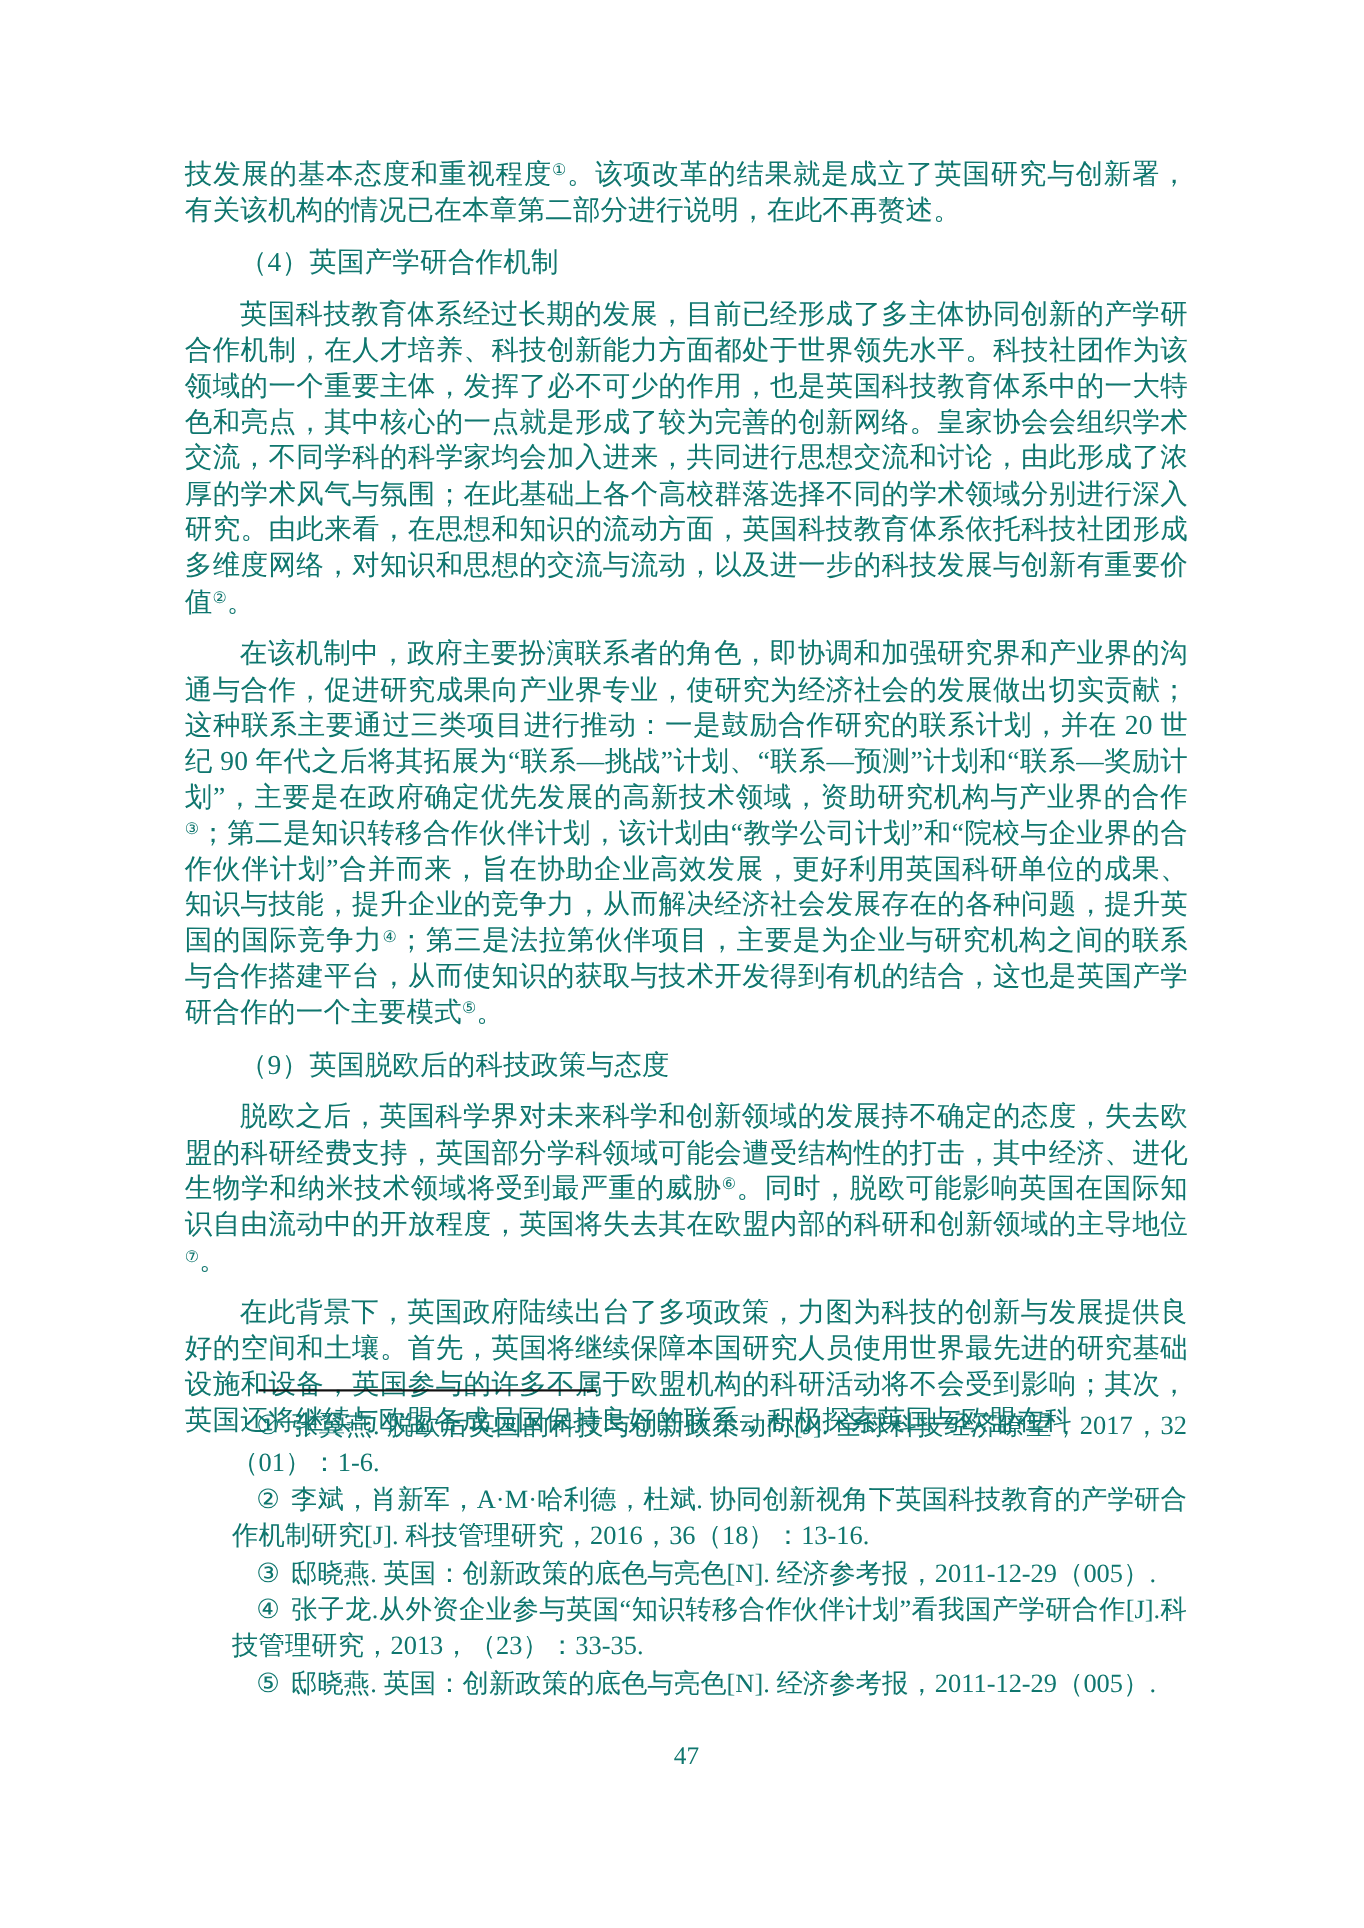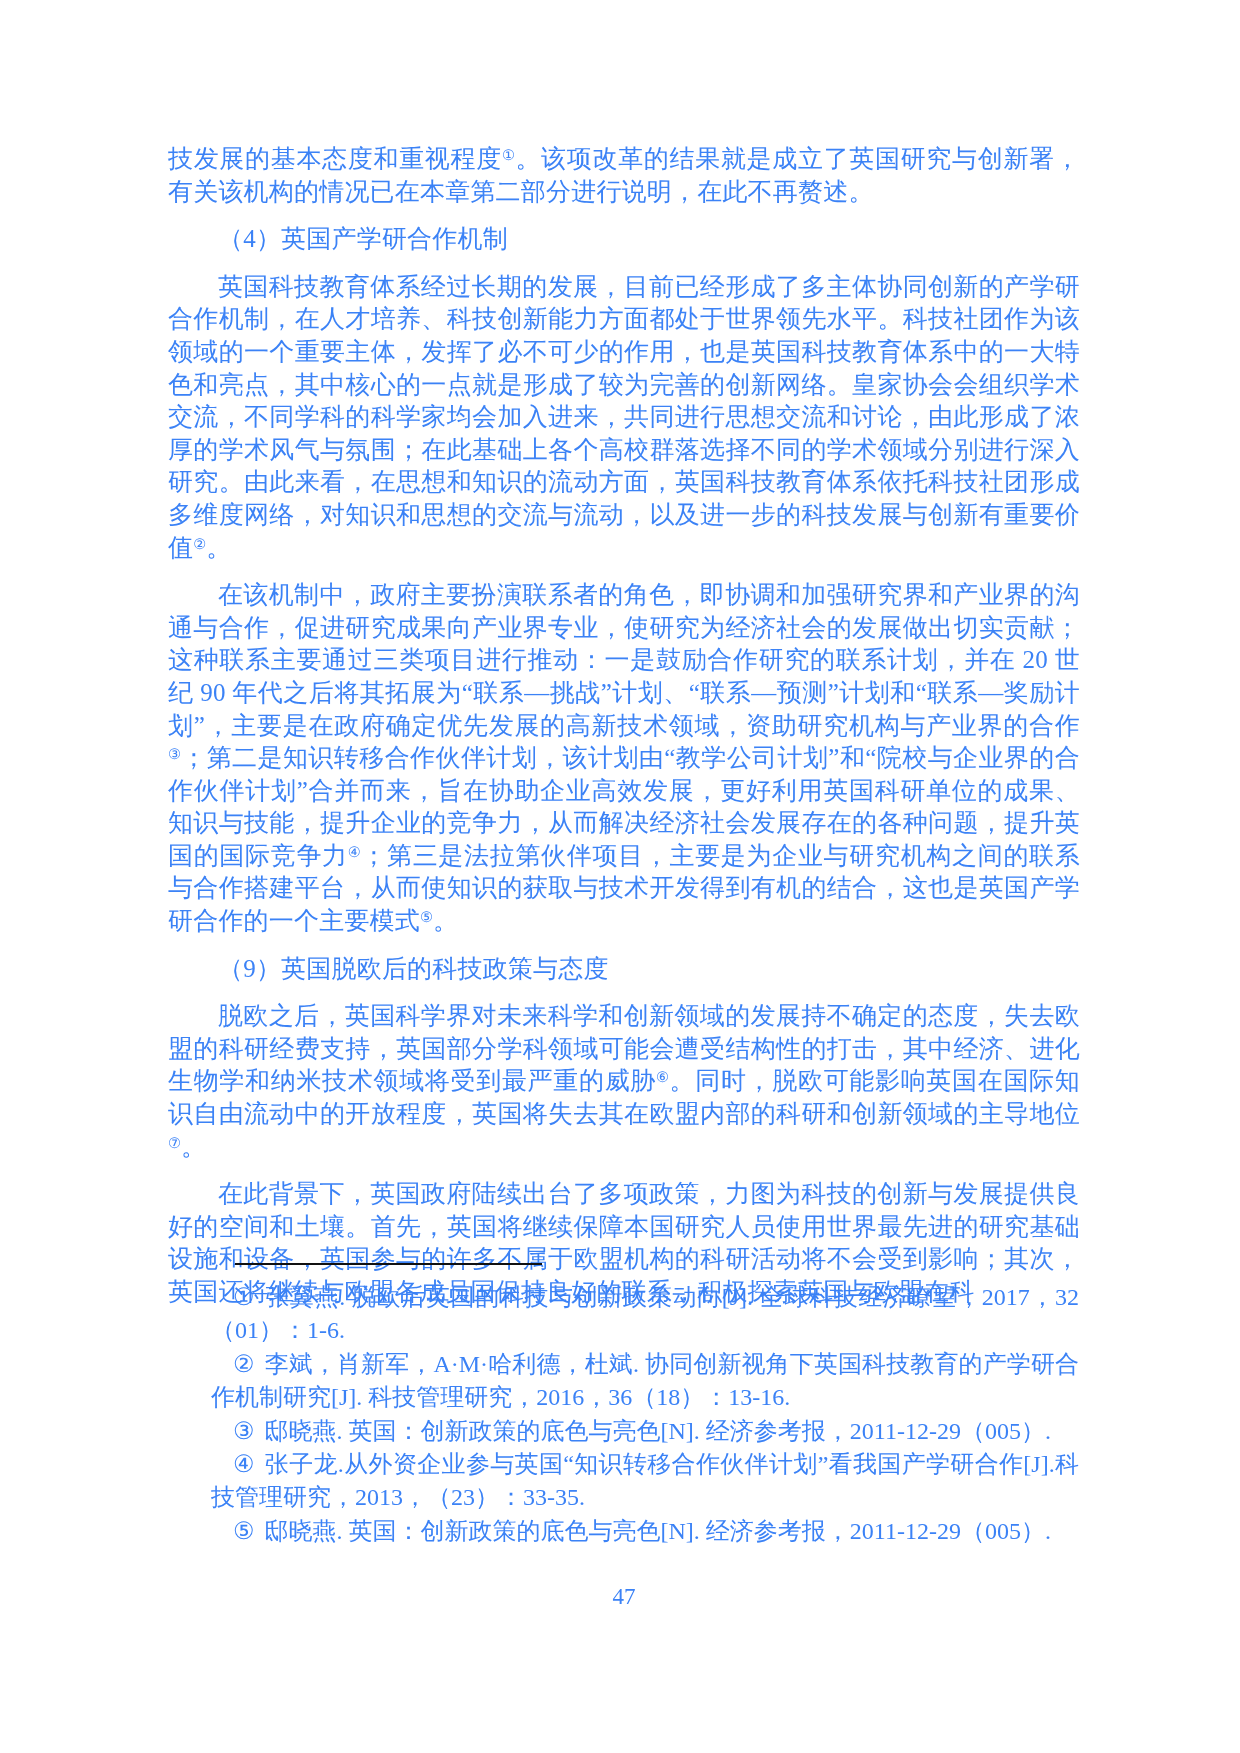--- a/index.html
+++ b/index.html
@@ -2,21 +2,21 @@
 <html><head>
 <meta charset="utf-8">
 <style>
   html, body { margin: 0; padding: 0; background: #ffffff; }
   .page {
     position: relative;
     width: 1240px;
     height: 1753px;
     background: #ffffff;
     font-family: "Liberation Serif", "DejaVu Serif", serif;
-    color: #3b82f6;
+    color: #0f766e;
     overflow: hidden;
   }
   .body-block {
     position: absolute;
     left: 168px;
     top: 143px;
     width: 912px;
   }
   .para {
     margin: 0;

